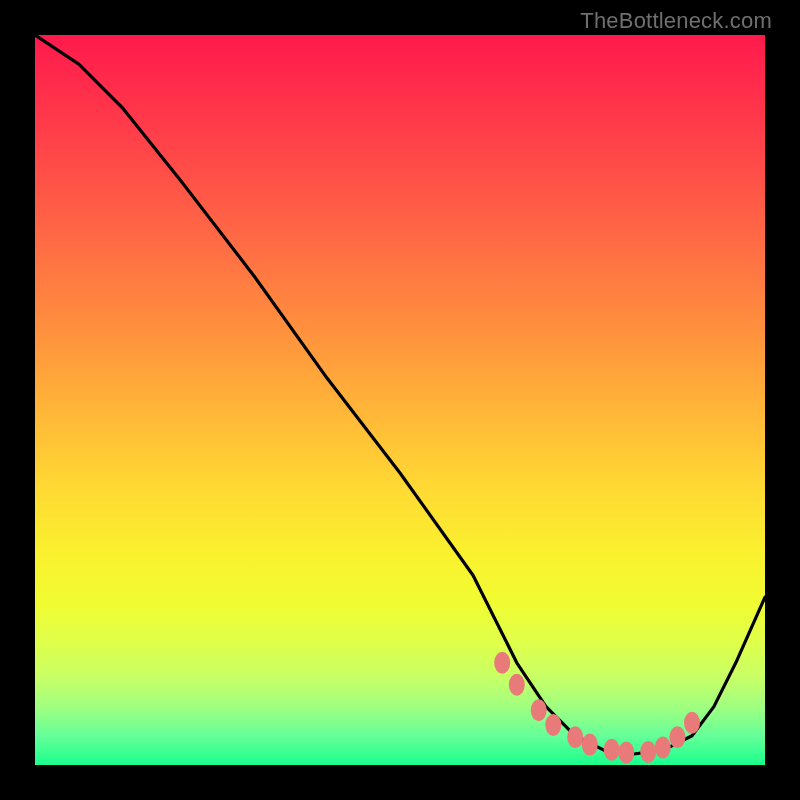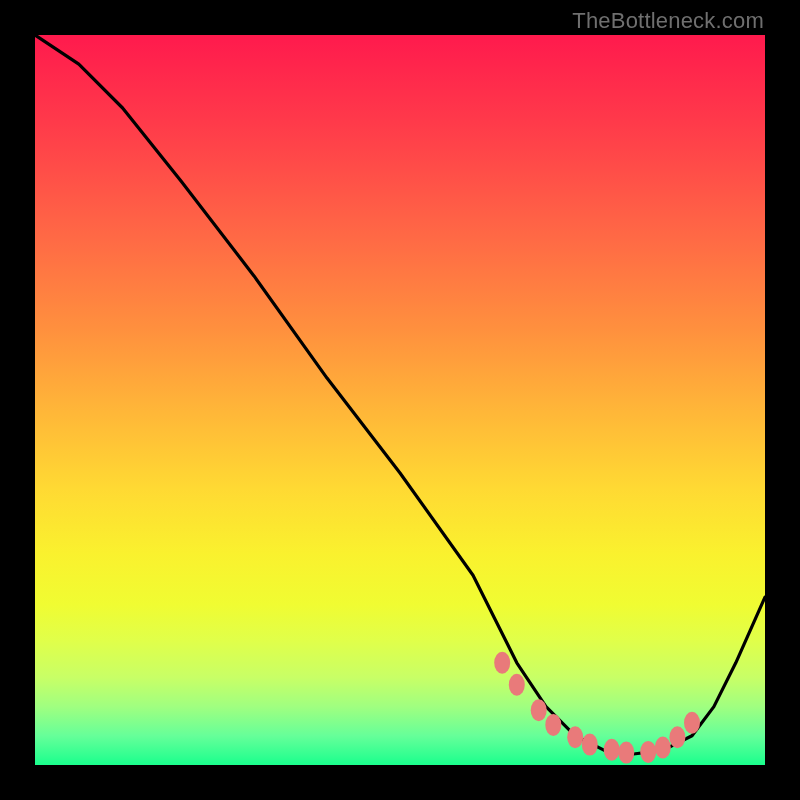--- a/index.html
+++ b/index.html
@@ -38,21 +38,21 @@
       #e0ff4a 83%,
       #c8ff66 88%,
       #a0ff80 92%,
       #66ff99 96%,
       #1aff8d 100%
     );
   }
   .watermark {
     position: absolute;
     top: 8px;
-    right: 36px;
+    right: 28px;
     color: #6f6f6f;
     font-size: 22px;
     font-weight: 400;
     letter-spacing: 0.2px;
     user-select: none;
     margin-left: 9px;
   }
   svg.curve {
     position: absolute;
     left: 0;

